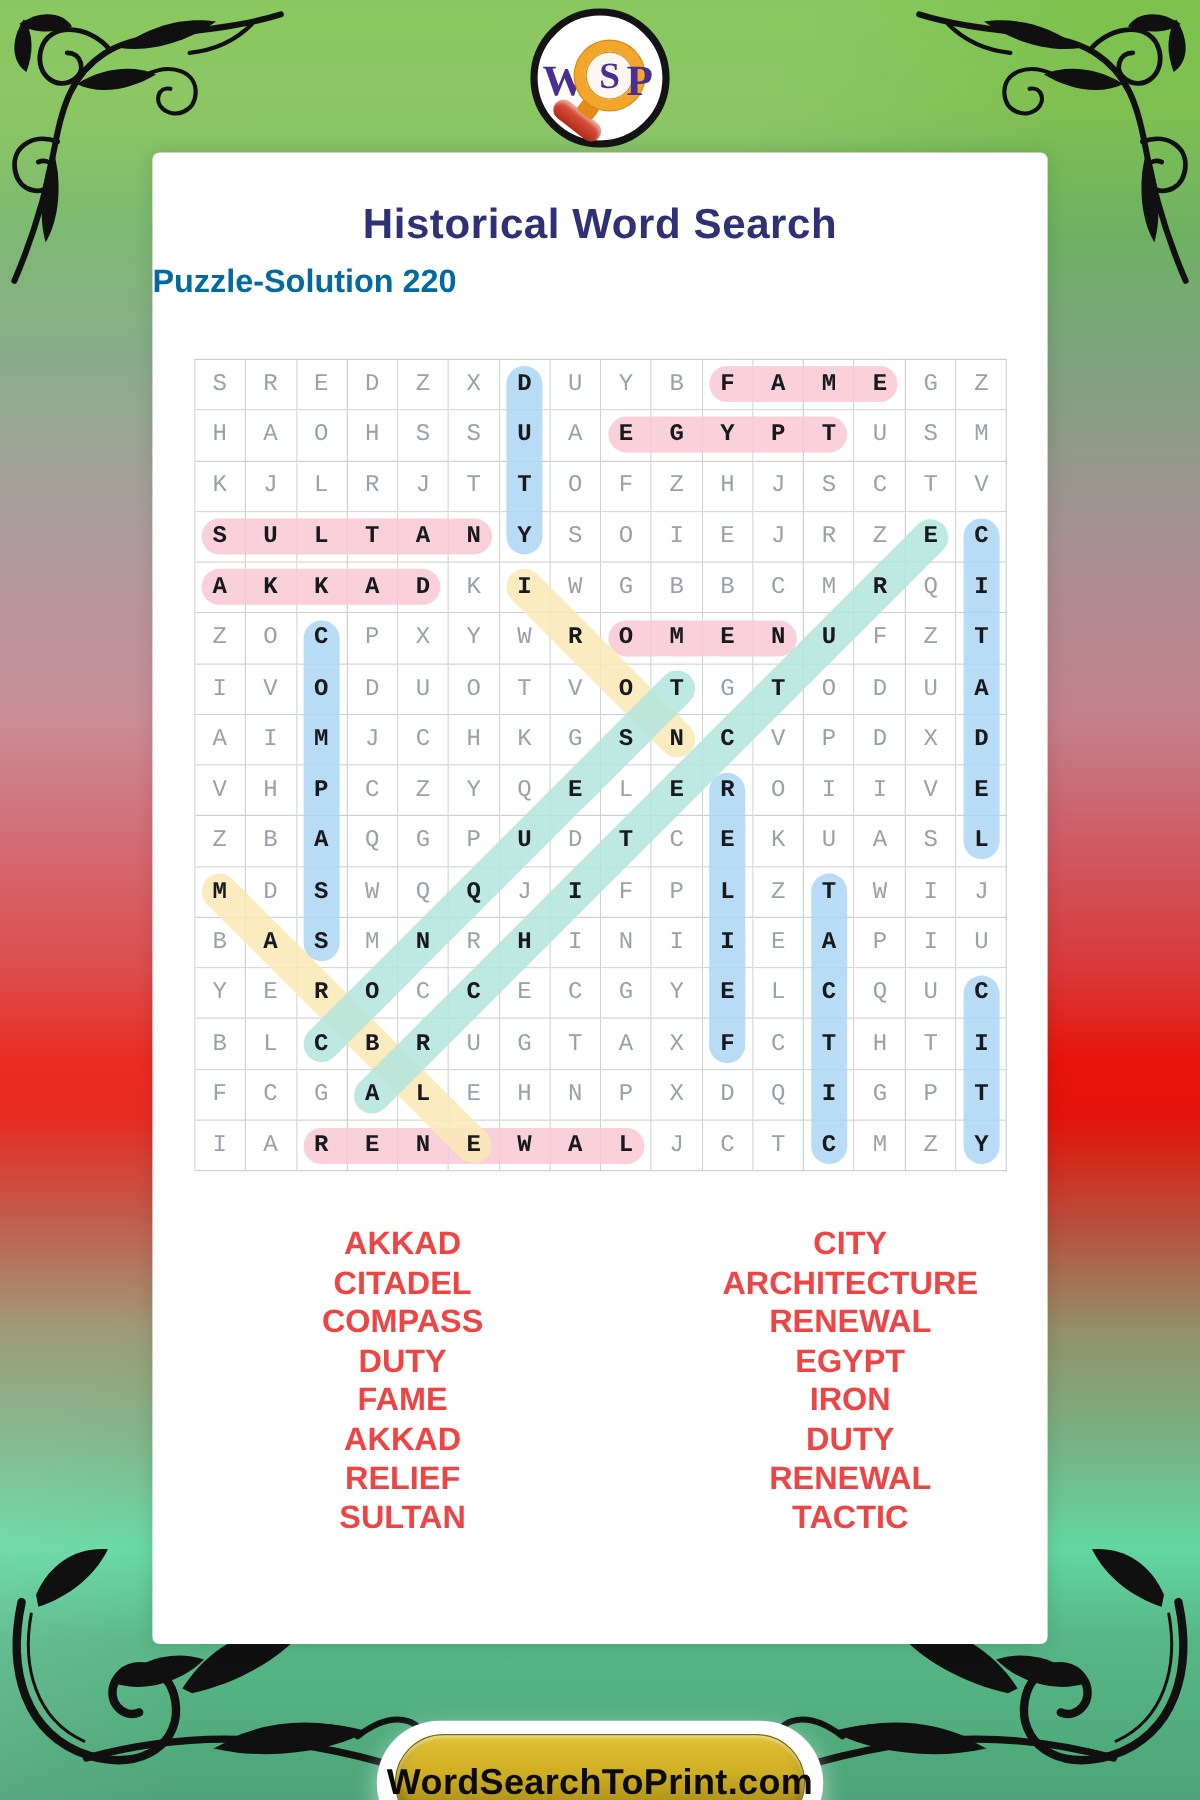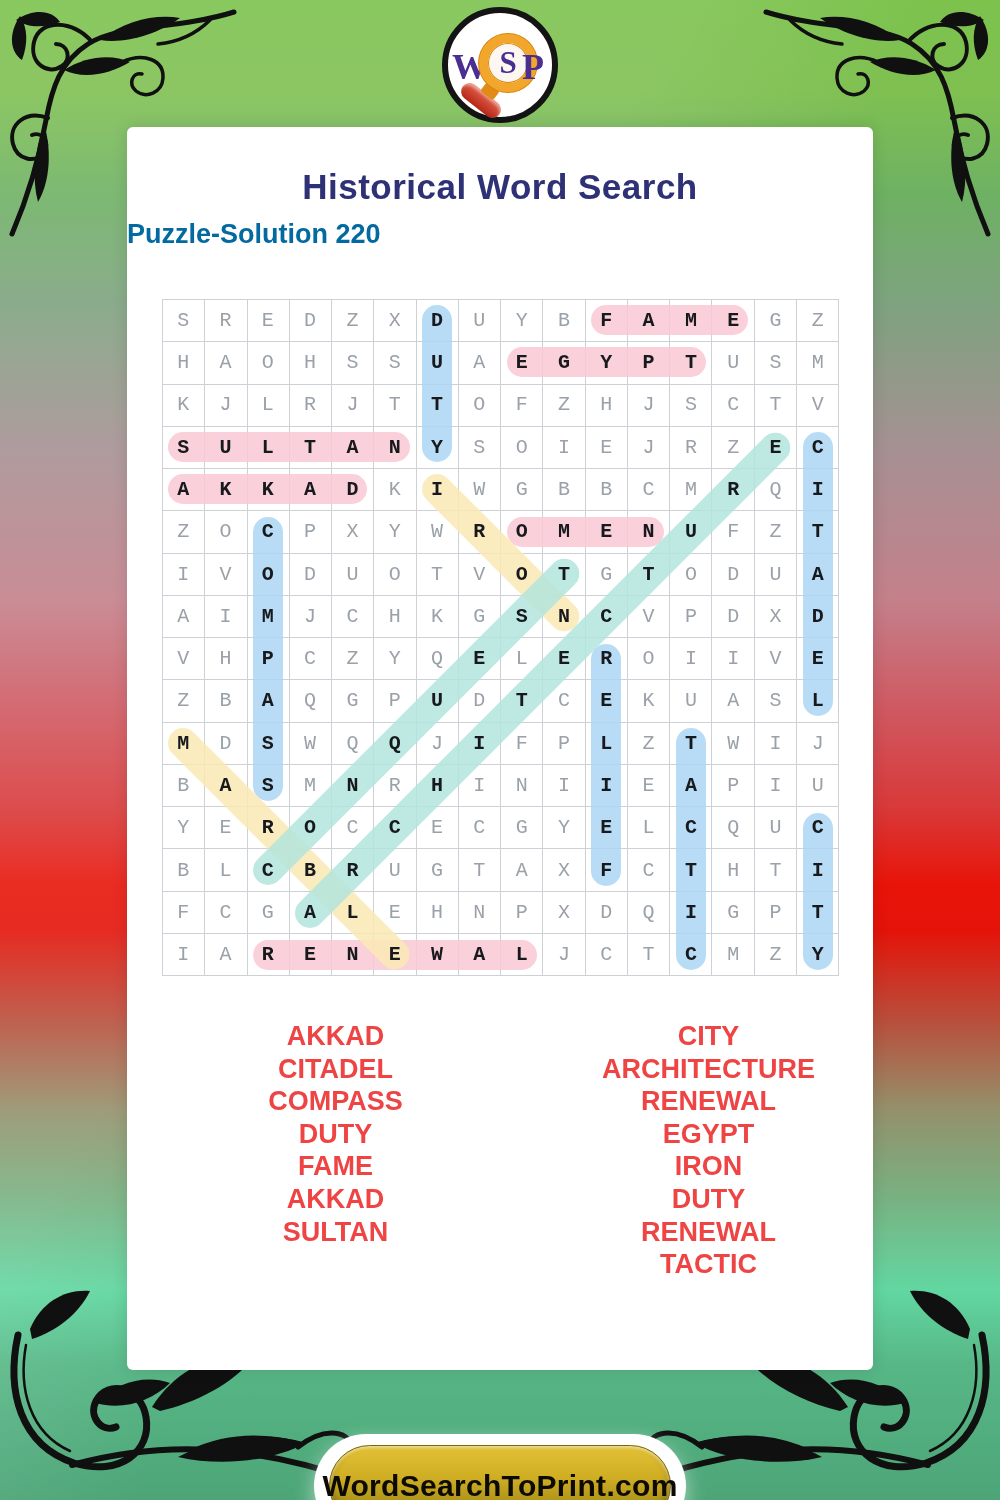--- a/index.html
+++ b/index.html
@@ -733,20 +733,21 @@
   </div>
 
   <div class="words">
     <div class="col">
         <div>AKKAD</div>
         <div>CITADEL</div>
         <div>COMPASS</div>
         <div>DUTY</div>
         <div>FAME</div>
         <div>AKKAD</div>
+        <div>RELIEF</div>
         <div>SULTAN</div>
       </div>
     <div class="col">
         <div>CITY</div>
         <div>ARCHITECTURE</div>
         <div>RENEWAL</div>
         <div>EGYPT</div>
         <div>IRON</div>
         <div>DUTY</div>
         <div>RENEWAL</div>

